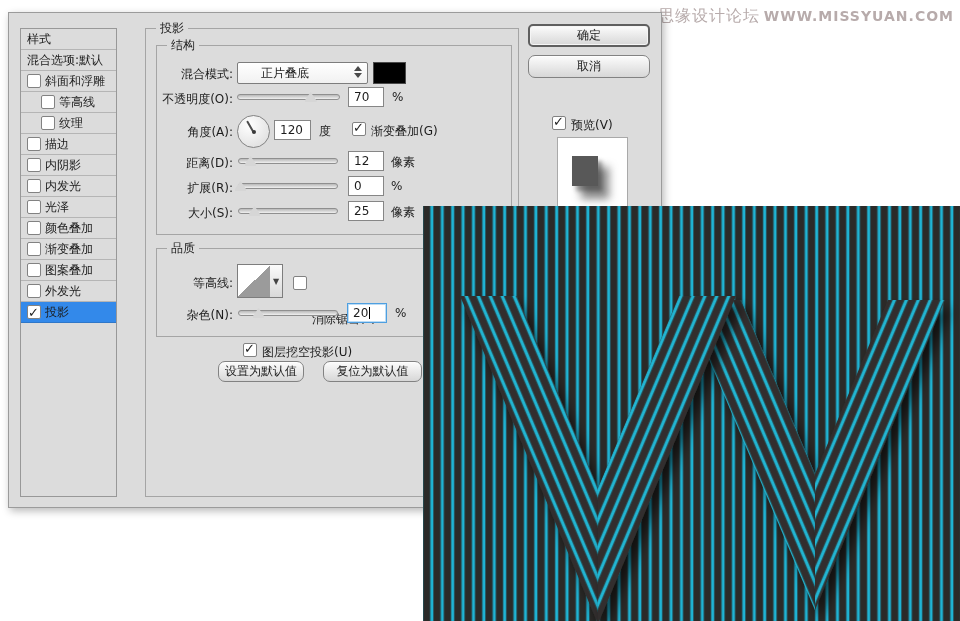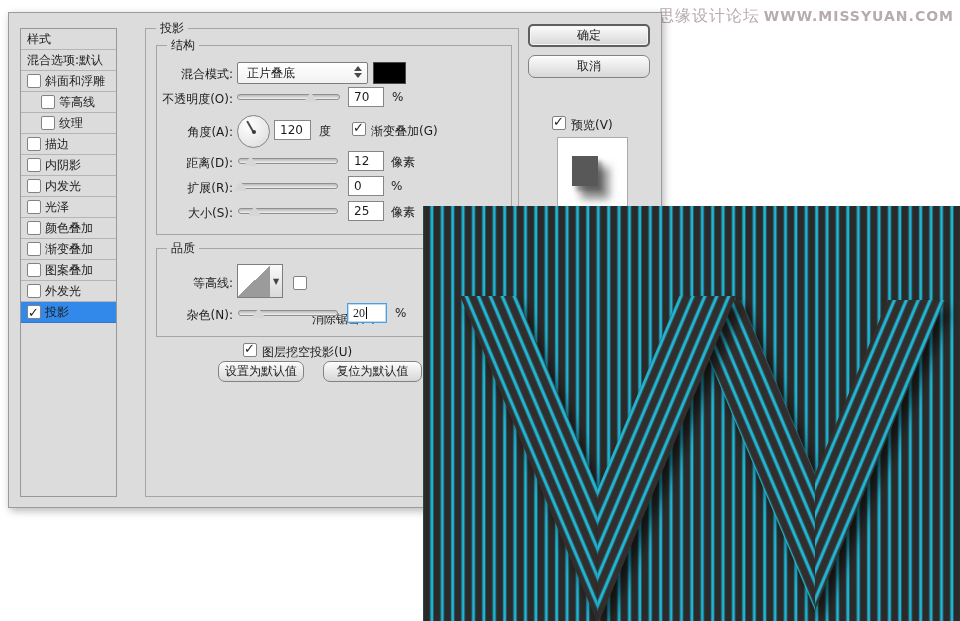--- a/index.html
+++ b/index.html
@@ -33,21 +33,21 @@
   
   .fset{position:absolute;border:1px solid #a5a5a5;box-sizing:border-box;}
   .fset-label{position:absolute;background:#dcdcdc;padding:0 4px;line-height:14px;}
 
   
   .lab{position:absolute;white-space:nowrap;}
   .lab.r{text-align:right;}
 
   
   .combo{position:absolute;background:linear-gradient(#ffffff,#f1f1f1);border:1px solid #7d7d7d;
-         border-radius:2px;box-sizing:border-box;line-height:20px;padding-left:9px;}
+         border-radius:2px;box-sizing:border-box;line-height:20px;padding-left:23px;}
   .spin{position:absolute;right:5px;top:3px;width:8px;}
   .spin::before{content:"";display:block;width:0;height:0;border:4px solid transparent;
                 border-bottom:5px solid #4a4a4a;border-top:none;margin-bottom:2px;}
   .spin::after{content:"";display:block;width:0;height:0;border:4px solid transparent;
                border-top:5px solid #4a4a4a;border-bottom:none;}
   .swatch{position:absolute;background:#000;border:1px solid #4a4a4a;box-sizing:border-box;}
   .vbox{position:absolute;background:#fff;border:1px solid #868686;box-sizing:border-box;
         line-height:18px;padding-left:5px;height:20px;}
   .vbox.focused{border-color:#4e9fe0;box-shadow:inset 0 0 0 1px #bcdcf5;}
   .caret{display:inline-block;width:1px;height:12px;background:#000;vertical-align:-2px;margin-left:1px;}
@@ -233,21 +233,21 @@
   <div class="contour" style="left:237px;top:264px;"></div>
   <div class="contour-arrow" style="left:270px;top:264px;">▼</div>
   <span class="checkbox" style="position:absolute;left:293px;top:276px;"></span>
   <div class="lab" style="left:312px;top:277px;margin-top:34px;">消除锯齿(L)</div>
 
   <div class="lab r" style="left:150px;top:307px;width:83px;">杂色(N):</div>
   <div class="slider" style="left:238px;top:307px;width:100px;">
     <div class="groove"></div>
     <div class="thumb" style="left: 20%;"></div>
   </div>
-  <div class="vbox focused" style="left:347px;top:303px;width:40px;font-family:Liberation Serif, serif;">
+  <div class="vbox focused" style="left:347px;top:303px;width:40px;">
     <span>20</span><span class="caret"></span>
   </div>
   <div class="lab" style="left:395px;top:306px;">%</div>
 
   <span class="checkbox checked" style="position:absolute;left:243px;top:343px;"></span>
   <div class="lab" style="left:262px;top:344px;">图层挖空投影(U)</div>
 
   <div class="btn" style="left:218px;top:361px;width:86px;height:21px;line-height:19px;">设置为默认值</div>
   <div class="btn" style="left:323px;top:361px;width:99px;height:21px;line-height:19px;">复位为默认值</div>
 

